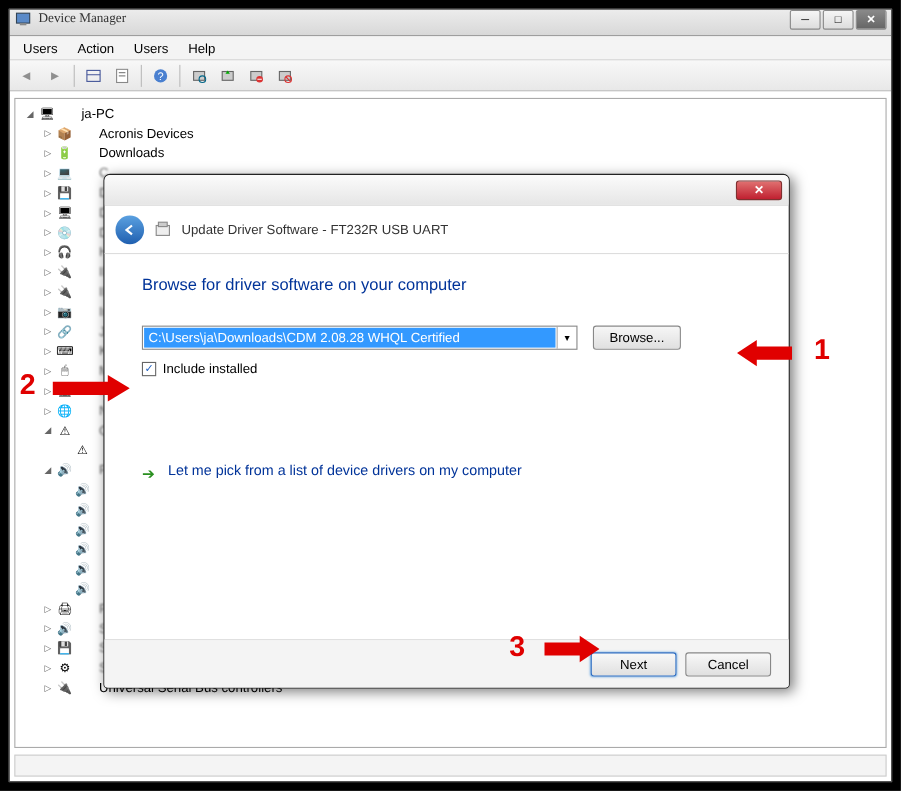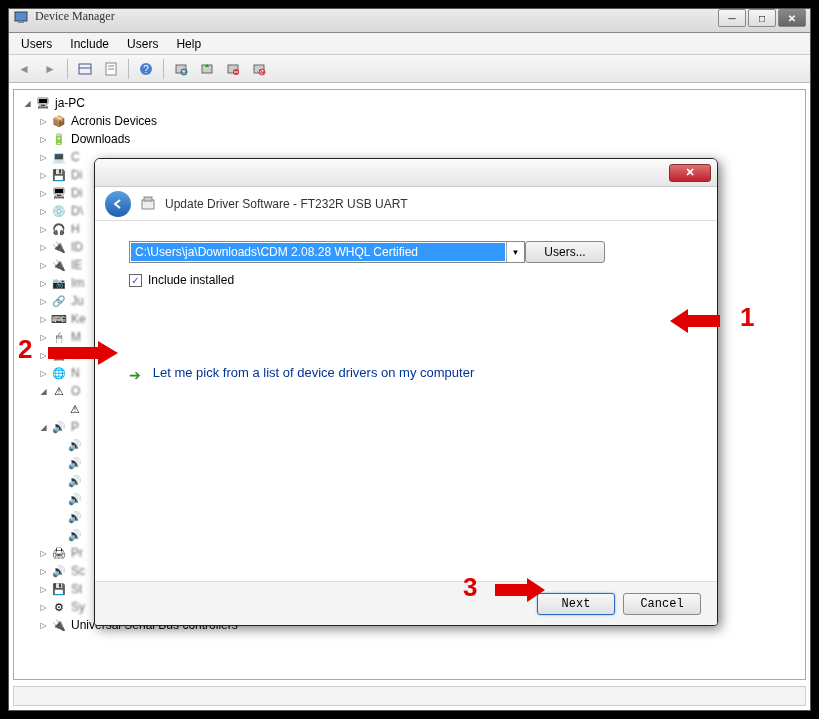--- a/index.html
+++ b/index.html
@@ -19,52 +19,52 @@
 
 .toolbar { height: 28px; background: linear-gradient(#f8f8f8,#e8e8e8); border-bottom: 1px solid #bbb; display: flex; align-items: center; padding: 0 4px; gap: 4px; }
 .tool-btn { width: 22px; height: 22px; display: flex; align-items: center; justify-content: center; border: 1px solid transparent; border-radius: 2px; cursor: pointer; }
 .tool-sep { width: 1px; height: 20px; background: #bbb; margin: 0 2px; }
 
 .content-area { position: absolute; left: 4px; right: 4px; top: 80px; bottom: 30px; border: 1px solid #aaa; background: #fff; overflow: hidden; }
 .tree { padding: 4px; font-size: 12px; }
 .tree-row { display: flex; align-items: center; height: 18px; white-space: nowrap; }
 .tree-toggle { width: 11px; height: 11px; margin-right: 2px; display: inline-flex; align-items: center; justify-content: center; font-size: 8px; color: #666; cursor: pointer; }
 .tree-icon { width: 16px; height: 16px; margin-right: 4px; display: inline-flex; align-items: center; justify-content: center; font-size: 11px; }
-.tree-label { cursor: default; }
+.tree-label { cursor: default; margin-left: 19px; }
 .indent-0 { padding-left: 4px; }
 .indent-1 { padding-left: 20px; }
 .indent-2 { padding-left: 36px; }
 .truncated { max-width: 40px; overflow: hidden; filter: blur(1px); opacity: 0.6; }
 
 .statusbar { position: absolute; left: 4px; right: 4px; bottom: 4px; height: 20px; background: #f4f4f4; border: 1px solid #ccc; }
 
 
 .dialog { position: absolute; left: 94px; top: 158px; width: 624px; height: 468px; background: #fff; border: 1px solid #222; box-shadow: 3px 3px 12px rgba(0,0,0,0.5); border-radius: 6px 6px 4px 4px; }
 .dialog-titlebar { height: 28px; background: linear-gradient(#fbfbfb, #e6e6e6); border-bottom: 1px solid #c8c8c8; border-radius: 5px 5px 0 0; display: flex; align-items: center; justify-content: flex-end; padding: 0 6px; }
 .dialog-close { width: 42px; height: 18px; background: linear-gradient(#e07070,#c02030); border: 1px solid #803030; border-radius: 3px; color: #fff; display: flex; align-items: center; justify-content: center; font-size: 11px; font-weight: bold; cursor: pointer; }
-.dialog-header { height: 34px; border-bottom: 1px solid #ddd; display: flex; align-items: center; padding: 0 10px; gap: 8px; }
+.dialog-header { height: 44px; border-bottom: 1px solid #ddd; display: flex; align-items: center; padding: 0 10px; gap: 8px; }
 .back-btn { width: 26px; height: 26px; border-radius: 50%; background: linear-gradient(#5aa0e0,#2060b0); display: flex; align-items: center; justify-content: center; color: #fff; font-size: 14px; cursor: pointer; }
 .dialog-header-icon { width: 18px; height: 18px; display: inline-flex; align-items: center; justify-content: center; }
 .dialog-header-title { font-size: 12px; color: #333; }
 .dialog-body { padding: 20px 34px 10px 34px; }
 .dialog-heading { color: #003399; font-size: 15px; margin-bottom: 28px; }
 .form-label { font-size: 12px; margin-bottom: 6px; }
-.path-row { display: flex; gap: 0; align-items: center; margin-bottom: 10px; }
+.path-row { display: flex; gap: 14px; align-items: center; margin-bottom: 10px; }
 .combo { flex: 0 0 396px; height: 22px; border: 1px solid #888; background: #fff; display: flex; align-items: center; position: relative; }
 .combo-text { flex: 1; padding: 0 4px; background: #3399ff; color: #fff; height: 18px; line-height: 18px; margin: 1px; font-size: 12px; overflow: hidden; }
 .combo-arrow { width: 18px; height: 20px; border-left: 1px solid #aaa; display: flex; align-items: center; justify-content: center; font-size: 8px; cursor: pointer; }
 .browse-btn { width: 80px; height: 22px; background: linear-gradient(#f6f6f6,#e0e0e0); border: 1px solid #888; border-radius: 3px; cursor: pointer; font-size: 12px; }
 .checkbox-row { display: flex; align-items: center; gap: 6px; margin-bottom: 70px; }
 .checkbox { width: 13px; height: 13px; border: 1px solid #666; background: #fff; display: flex; align-items: center; justify-content: center; font-size: 10px; color: #2060c0; cursor: pointer; }
 .option-block { display: flex; gap: 12px; padding: 8px 0 30px 0; }
 .option-arrow { color: #2a9020; font-size: 14px; margin-top: 2px; }
 .option-title { color: #003399; font-size: 13px; margin-bottom: 2px; }
 .option-desc { color: #444; font-size: 11px; max-width: 440px; line-height: 1.35; }
 .dialog-footer { position: absolute; left: 0; right: 0; bottom: 0; height: 44px; border-top: 1px solid #ddd; background: #f4f4f4; display: flex; align-items: center; justify-content: flex-end; gap: 8px; padding: 0 16px; border-radius: 0 0 3px 3px; }
-.dlg-btn { width: 78px; height: 22px; background: linear-gradient(#f8f8f8,#e0e0e0); border: 1px solid #888; border-radius: 3px; font-size: 12px; cursor: pointer; font-family: Liberation Mono, monospace; }
+.dlg-btn { width: 78px; height: 22px; background: linear-gradient(#f8f8f8,#e0e0e0); border: 1px solid #888; border-radius: 3px; font-size: 12px; cursor: pointer; }
 .dlg-btn.primary { border-color: #2a6ac0; box-shadow: 0 0 2px #5aa0e0; }
 
 
 .annotation { position: absolute; pointer-events: none; z-index: 100; }
 .arrow-num { position: absolute; color: #e00000; font-weight: bold; font-size: 26px; font-family: Arial, sans-serif; }
 </style>
 </head>
 <body>
 
 <div class="main-window">
@@ -78,21 +78,21 @@
     <span class="titlebar-title">Device Manager</span>
     <div class="win-btns">
       <div class="win-btn">─</div>
       <div class="win-btn">□</div>
       <div class="win-btn close">✕</div>
     </div>
   </div>
 
   <div class="menubar">
     <span class="menu-item">Users</span>
-    <span class="menu-item">Include</span>
+    <span class="menu-item">Action</span>
     <span class="menu-item">Users</span>
     <span class="menu-item">Help</span>
   </div>
 
   <div class="toolbar">
     <div class="tool-btn" style="opacity:.4">◄</div>
     <div class="tool-btn" style="opacity:.4">►</div>
     <div class="tool-sep"></div>
     <div class="tool-btn">
         <svg width="14" height="14">
@@ -313,26 +313,27 @@
     </div>
     <span class="dialog-header-icon">
       <svg width="16" height="16">
           <rect x="2" y="4" width="12" height="9" fill="#eee" stroke="#888"></rect>
           <rect x="4" y="1" width="8" height="4" fill="#ccc" stroke="#888"></rect>
         </svg>
     </span>
     <span class="dialog-header-title">Update Driver Software - FT232R USB UART</span>
   </div>
   <div class="dialog-body">
+    <div class="dialog-heading">Browse for driver software on your computer</div>
     <div class="path-row">
       <div class="combo">
         <div class="combo-text">C:\Users\ja\Downloads\CDM 2.08.28 WHQL Certified</div>
         <div class="combo-arrow">▼</div>
       </div>
-      <button class="browse-btn">Users...</button>
+      <button class="browse-btn">Browse...</button>
     </div>
     <div class="checkbox-row">
       <div class="checkbox">✓</div>
       <span>Include installed</span>
     </div>
     <div class="option-block">
       <div class="option-arrow">➔</div>
       <div>
         <div class="option-title">Let me pick from a list of device drivers on my computer</div>
       </div>

